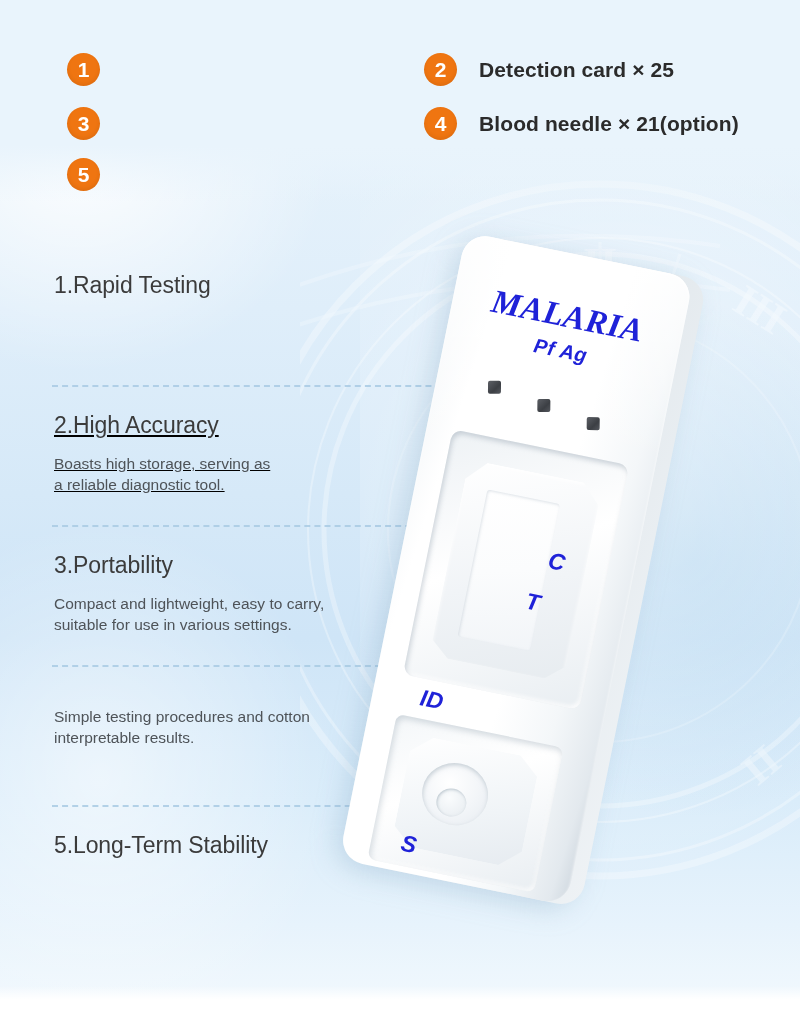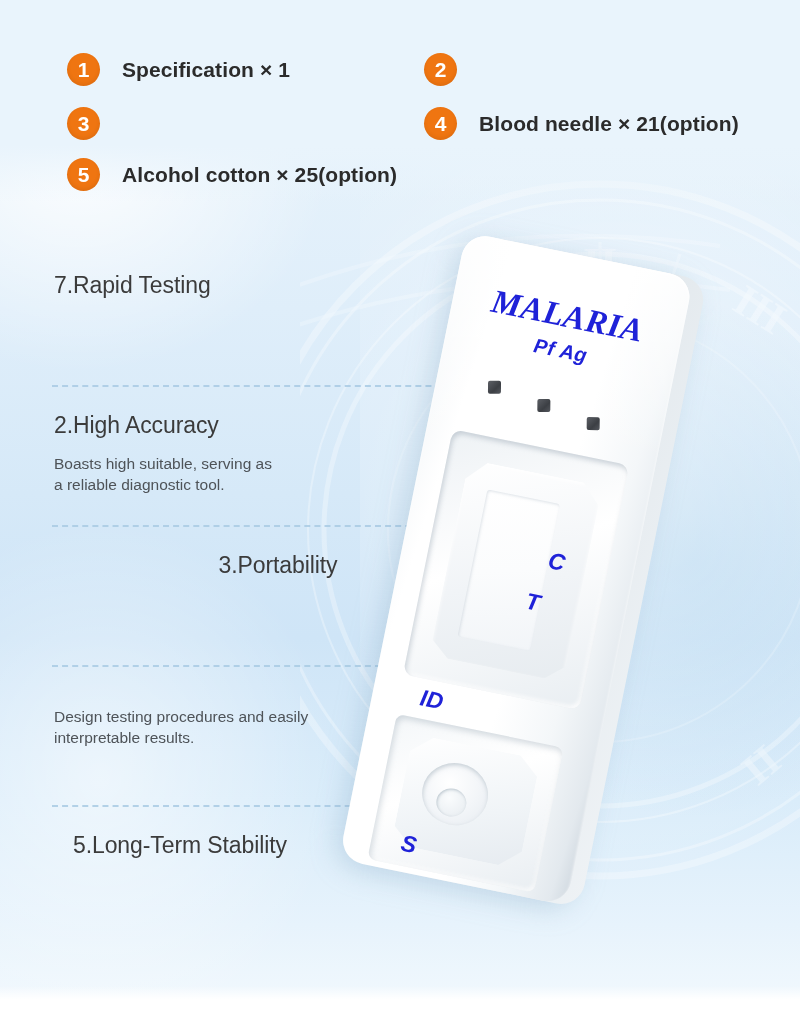--- a/index.html
+++ b/index.html
@@ -89,24 +89,24 @@
     margin:14px 0 0 2px;
     font-size:15.5px;color:#4e5358;line-height:21px;
     white-space:pre-line;
   }
   .f-rule{
     position:absolute;left:0;width:440px;height:0;
     border-top:2px dashed #a9cbe4;opacity:.85;
   }
 
   .ft1{top:0px;}
-  .ft2{top:140px;}
-  .ft3{top:280px;text-align:center;}
+  .ft2{top:140px;text-decoration:underline;}
+  .ft3{top:280px;}
   .ft4{top:420px;}
-  .ft5{top:560px;margin-left:19px;}
+  .ft5{top:560px;}
 
   .r1{top:113px;}
   .r2{top:253px;}
   .r3{top:393px;}
   .r4{top:533px;}
 
   
   .device-wrap{
     position:absolute;left:318px;top:236px;width:470px;height:700px;
     pointer-events:none;
@@ -282,64 +282,65 @@
 
   <div class="bg-glow-r"></div>
   <div class="bg-glow-tl"></div>
   <div class="bg-glow-bl"></div>
   <div class="bg-top-band"></div>
 
   <div class="kit">
 
     <div class="kit-item k1">
       <div class="badge">1</div>
-      <div class="kit-label">Specification × 1</div>
     </div>
 
     <div class="kit-item k2">
       <div class="badge">2</div>
+      <div class="kit-label">Detection card × 25</div>
     </div>
 
     <div class="kit-item k3">
       <div class="badge">3</div>
     </div>
 
     <div class="kit-item k4">
       <div class="badge">4</div>
       <div class="kit-label">Blood needle × 21(option)</div>
     </div>
 
     <div class="kit-item k5">
       <div class="badge">5</div>
-      <div class="kit-label">Alcohol cotton × 25(option)</div>
     </div>
 
   </div>
 
   <div class="features">
 
     <div class="feature ft1">
-      <div class="f-title">7.Rapid Testing</div>
+      <div class="f-title">1.Rapid Testing</div>
     </div>
     <div class="f-rule r1"></div>
 
     <div class="feature ft2">
       <div class="f-title">2.High Accuracy</div>
-      <div class="f-desc">Boasts high suitable, serving as
+      <div class="f-desc">Boasts high storage, serving as
 a reliable diagnostic tool.</div>
     </div>
     <div class="f-rule r2"></div>
 
     <div class="feature ft3">
       <div class="f-title">3.Portability</div>
+      <div class="f-desc">Compact and lightweight, easy to carry,
+suitable for use in various settings.</div>
     </div>
     <div class="f-rule r3"></div>
 
     <div class="feature ft4">
-      <div class="f-desc">Design testing procedures and easily
+      <div class="f-desc">Simple testing procedures and cotton
 interpretable results.</div>
     </div>
     <div class="f-rule r4"></div>
 
     <div class="feature ft5">
       <div class="f-title">5.Long-Term Stability</div>
     </div>
 
   </div>
 

